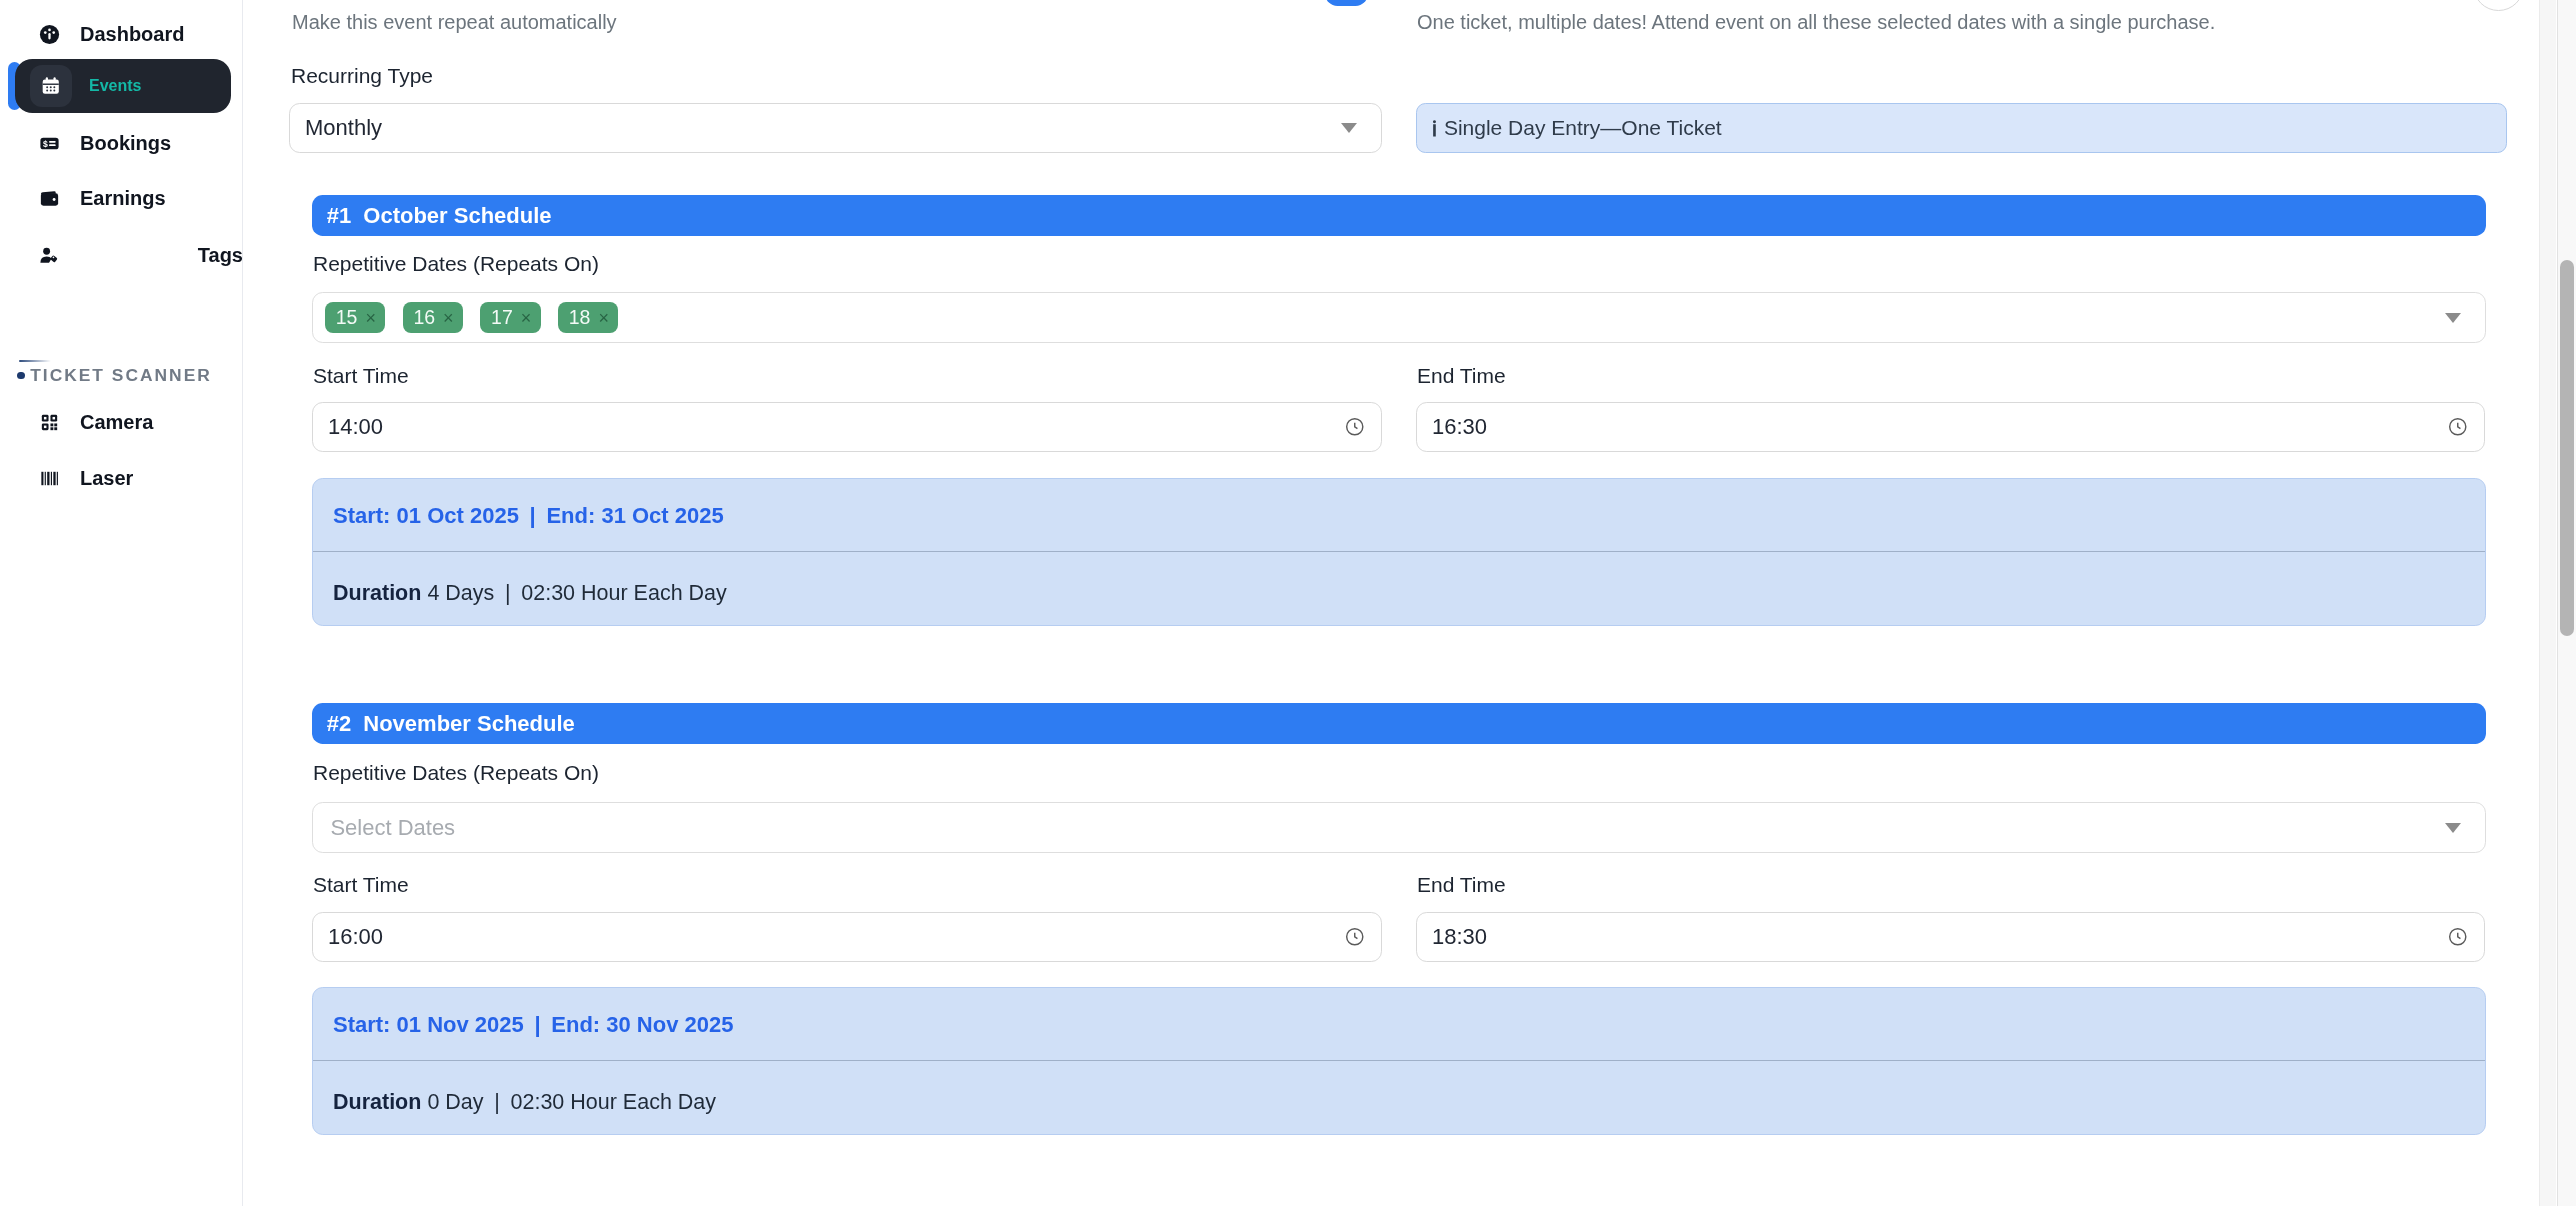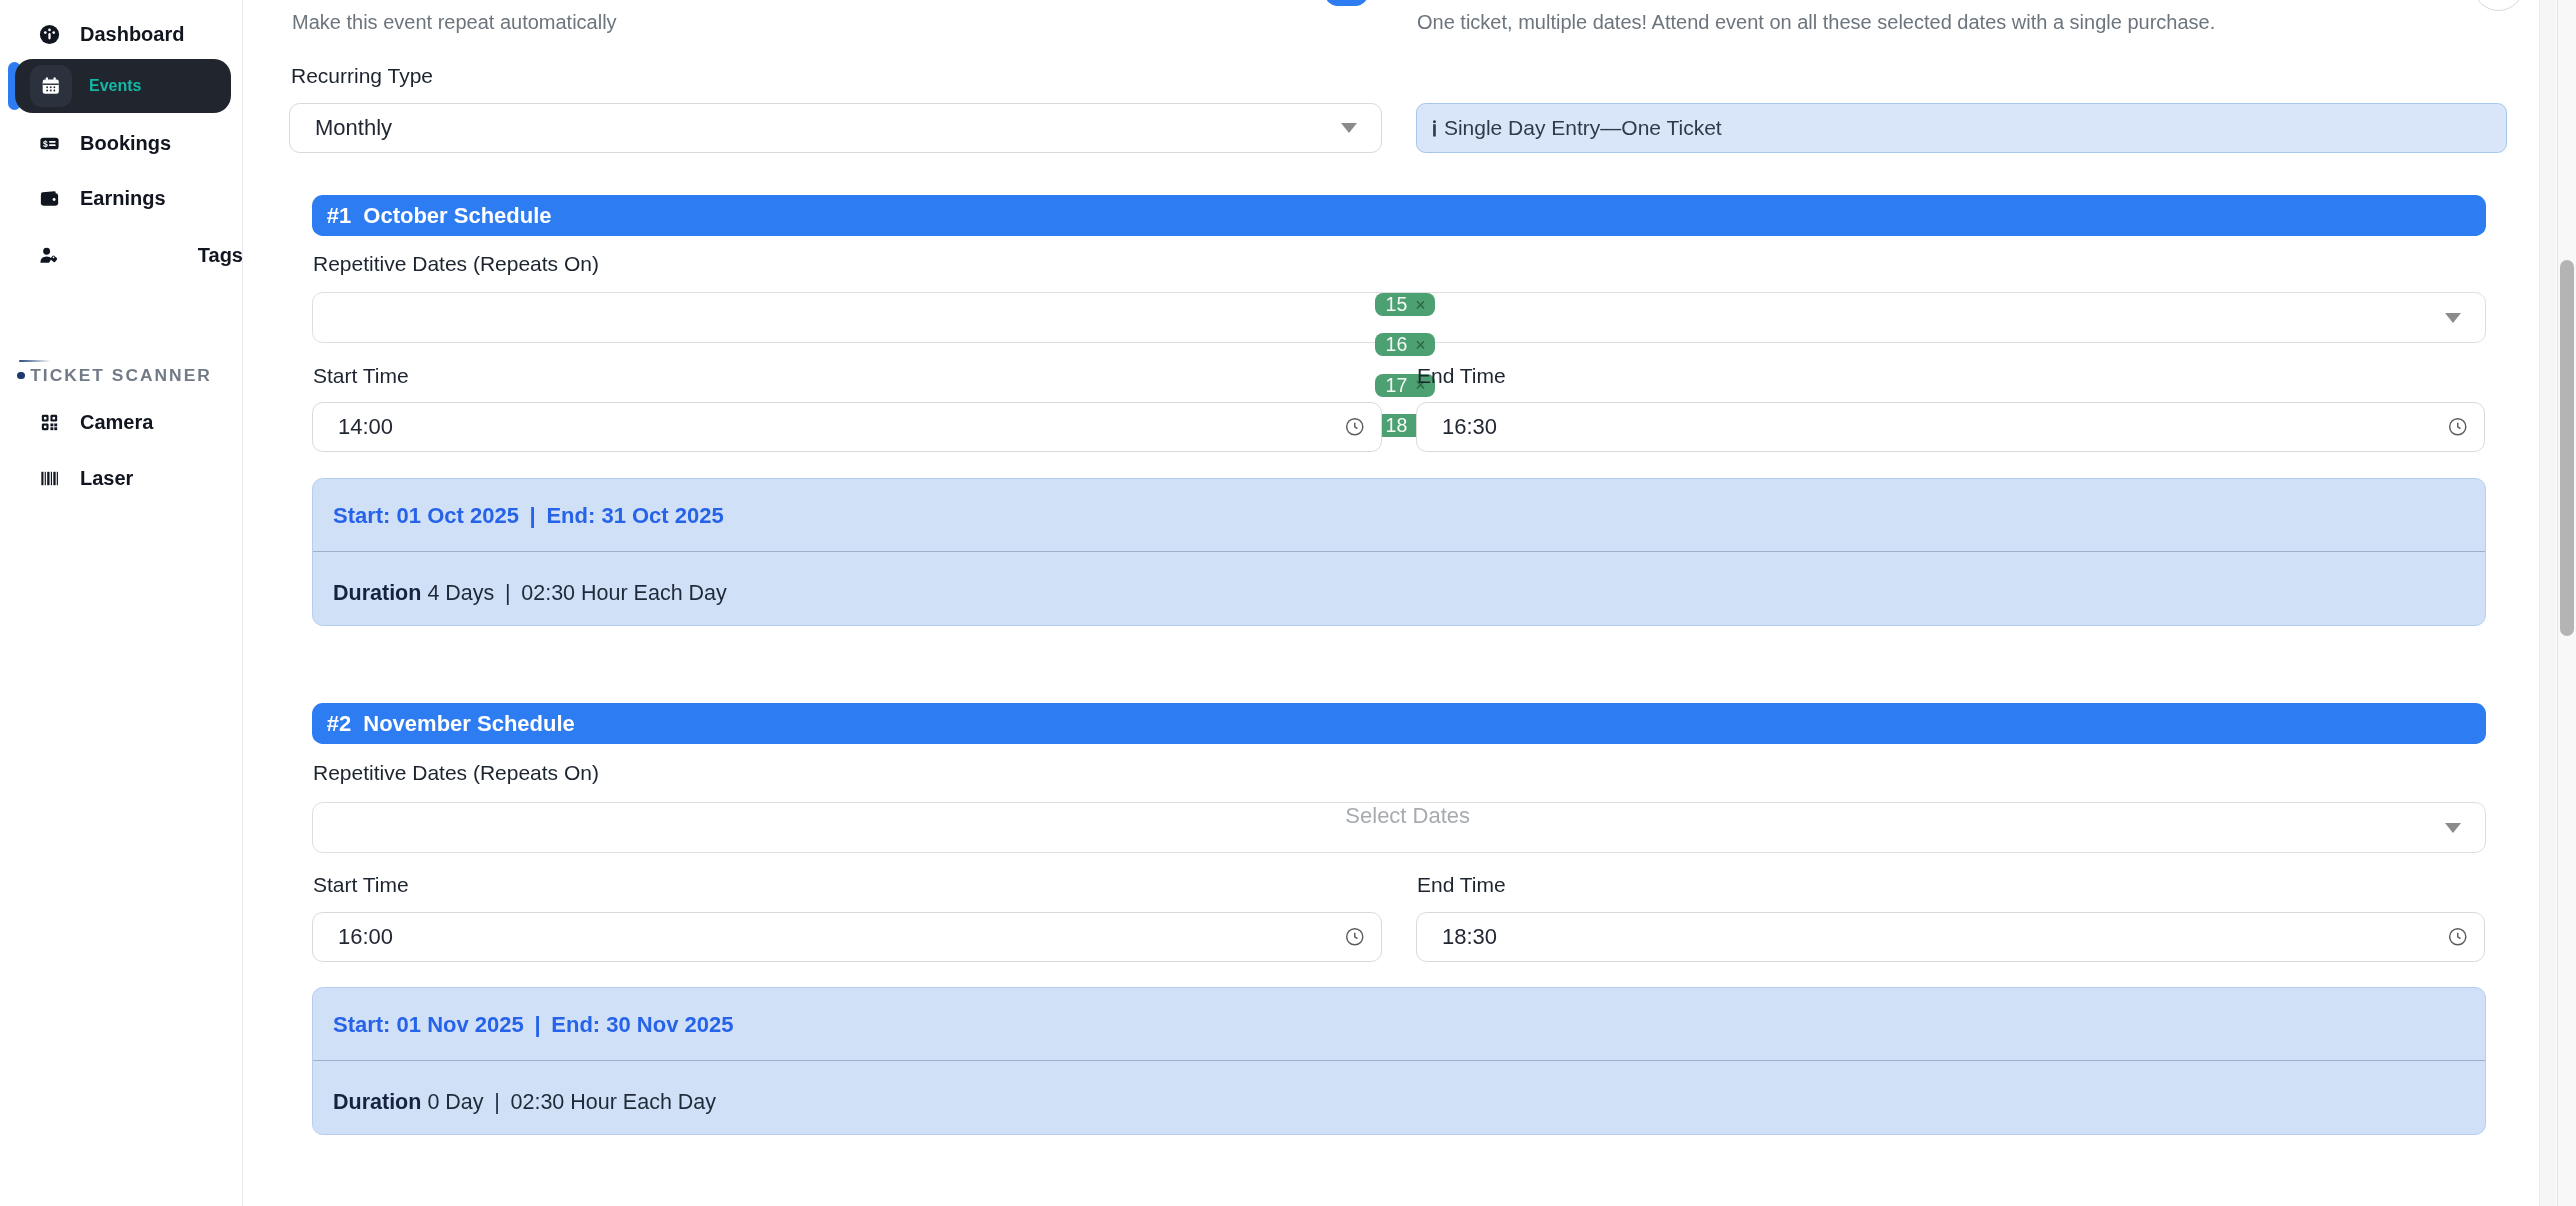--- a/index.html
+++ b/index.html
@@ -23,34 +23,34 @@
   .section-label { margin-left:5.4px; font-size:17.4px; font-weight:700; letter-spacing:2px; color:#717a86; }
 
   
   .gray-hint { position:absolute; font-size:20px; color:#6c757d; }
   .field-label { position:absolute; font-size:21px; color:#1c2430; }
 
   .toggle { position:absolute; left:1325px; top:-19.5px; width:43px; height:25.5px; border-radius:12.7px; background:#2e7cf2; cursor:pointer; }
   .corner-circle { position:absolute; left:2473px; top:-40px; width:51px; height:51px; border-radius:50%; background:#fff; border:1.3px solid #d8d8d8; }
 
   .inputbox { position:absolute; background:#fff; border:1.3px solid #d9d9d9; border-radius:10.7px; display:flex; align-items:center; cursor:pointer; }
-  .inputbox .value { font-size:22px; color:#212733; margin-left:25px; }
+  .inputbox .value { font-size:22px; color:#212733; margin-left:15px; }
   .caret-down { position:absolute; right:24px; top:50%; margin-top:-4.7px; width:0; height:0;
                 border-left:8.7px solid transparent; border-right:8.7px solid transparent; border-top:10.7px solid #8b8b8b; }
   .clock { position:absolute; right:16px; top:50%; margin-top:-10.7px; width:21.5px; height:21.5px; }
 
   .infobox { position:absolute; left:1416px; top:103px; width:1091px; height:50px; background:#d9e6fa; border:1.3px solid #a9c6ef; border-radius:9.4px; display:flex; align-items:center; }
   .infobox span { font-size:21px; color:#2f3b4a; }
   .infobox .i-icon { margin:0 6.7px 0 14.8px; font-weight:700; }
 
   .sched-bar { position:absolute; left:312px; width:2174px; height:41px; background:#2e7cf2; border-radius:10.7px; display:flex; align-items:center; padding-left:14.8px; }
   .sched-bar .num { font-size:22px; font-weight:700; color:#fff; }
   .sched-bar .ttl { font-size:22px; font-weight:700; color:#fff; margin-left:12px; }
 
-  .dates-box { position:absolute; left:312px; width:2174px; height:51px; background:#fff; border:1.3px solid #dedede; border-radius:10.7px; display:flex; align-items:center; padding-left:12px; gap:17.4px; cursor:pointer;flex-direction:column; }
+  .dates-box { position:absolute; left:312px; width:2174px; height:51px; background:#fff; border:1.3px solid #dedede; border-radius:10.7px; display:flex; align-items:center; padding-left:12px; gap:17.4px; cursor:pointer; }
   .chip { height:31px; background:#4da071; border-radius:8px; display:flex; align-items:center; padding:0 9.4px 0 10.7px; gap:8px; }
   .chip .chip-num { font-size:19.5px; color:#f3faf6; }
   .chip .chip-x { font-size:18px; color:rgba(16,62,38,0.62); cursor:pointer; line-height:1; }
 
   .summary { position:absolute; left:312px; width:2174px; height:148px; background:#d0e0f7; border:1.3px solid #b6cdf1; border-radius:10.7px;padding-left:14px; }
   .summary .range { position:absolute; left:20px; top:24px; font-size:22px; font-weight:700; color:#2663e8; }
   .summary .range .pipe { margin:0 10.7px; }
   .summary .sum-divider { position:absolute; left:0px; right:0px; top:72px; height:1.3px; background:#9fb0c8; }
   .summary .dur { position:absolute; left:20px; top:102px; font-size:21.5px; color:#1f2a38; }
   .summary .dur b { font-weight:700; color:#15233f; }

